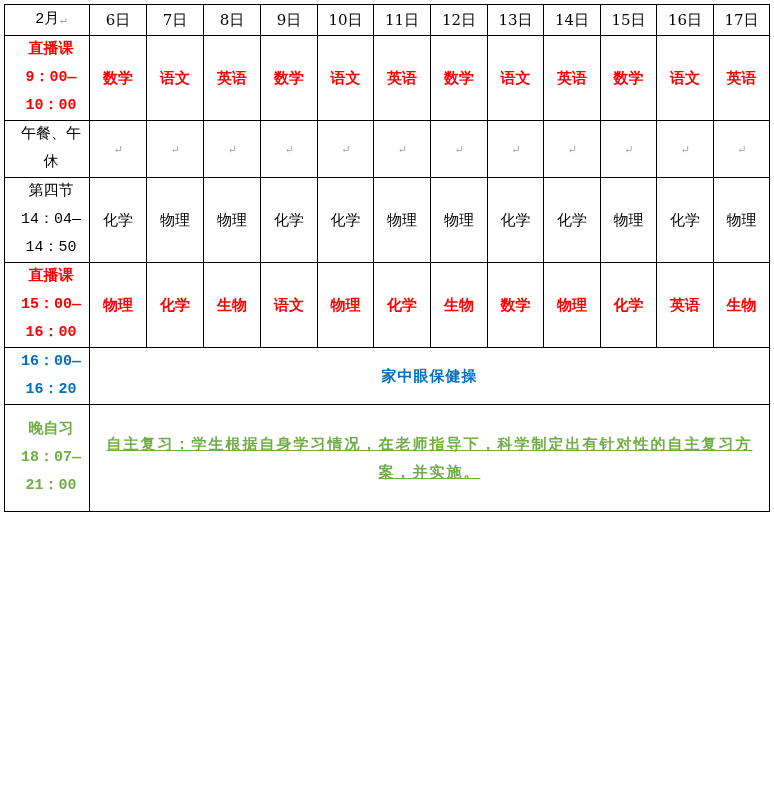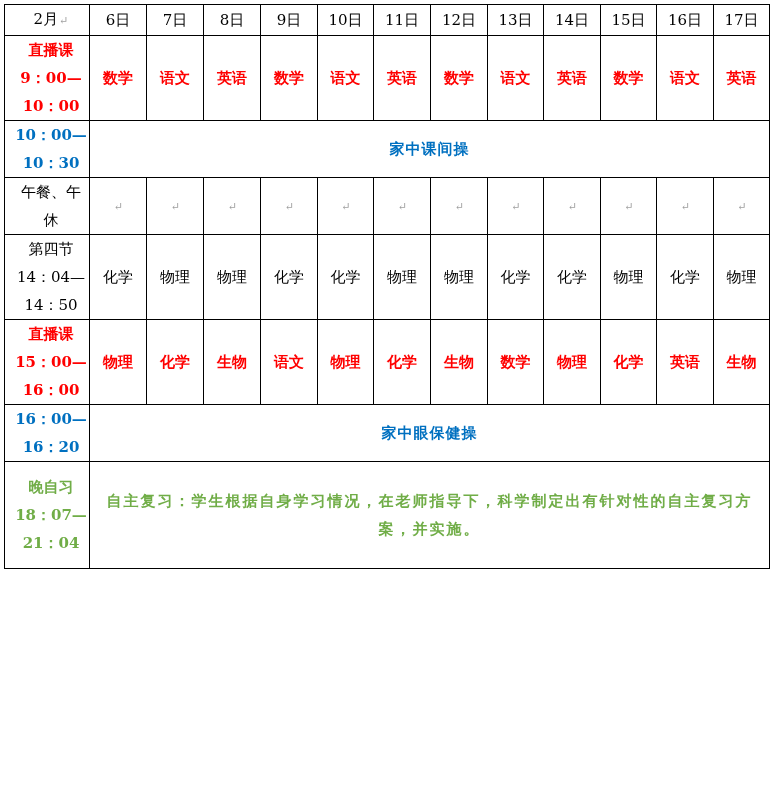--- a/index.html
+++ b/index.html
@@ -14,27 +14,27 @@
     border: 1.5px solid #000;
     padding: 0;
     font-size: 15px;
     color: #000;
     text-align: center;
     vertical-align: middle;
     line-height: 28px;
     overflow: hidden;
     white-space: nowrap;
   }
-  td.label { text-align: center; padding-left: 8px !important; line-height: 28px; white-space: normal; }
+  td.label { text-align: center; padding-left: 8px !important; line-height: 28px; white-space: normal; font-family: Liberation Mono, monospace; }
   .mk { color: #a0a0a0; font-size: 11px; margin-left: 1px; }
   .red { color: #ff0000 !important; font-weight: bold; }
   .blue { color: #0070c0 !important; font-weight: bold; }
   .green { color: #70ad47 !important; font-weight: bold; }
   .band { letter-spacing: 1px; }
-  td.note { white-space: normal !important; line-height: 28px; padding: 12px 8px !important; letter-spacing: 2px; }
+  td.note { white-space: normal !important; line-height: 28px; padding: 12px 8px !important; letter-spacing: 2px; text-decoration: underline; }
   tr.h-head td { height: 30px; }
   tr.h-tall td { height: 82px; }
   tr.h-mid td { height: 55px; }
 </style>
 </head>
 <body>
 
 <table class="sched">
   <colgroup>
     <col style="width:85px">
@@ -83,27 +83,20 @@
     <td class="red">语文</td>
     <td class="red">英语</td>
     <td class="red">数学</td>
     <td class="red">语文</td>
     <td class="red">英语</td>
     <td class="red">数学</td>
     <td class="red">语文</td>
     <td class="red">英语</td>
   </tr>
 
-  <tr class="h-mid">
-    <td class="label blue">
-      <div>10：00—</div>
-          <div>10：30</div>
-    </td>
-    <td colspan="12" class="blue band">家中课间操</td>
-  </tr>
 
 
   <tr class="h-mid">
     <td class="label">
       <div>午餐、午</div>
           <div>休</div>
     </td>
     <td><span class="mk">↵</span></td>
     <td><span class="mk">↵</span></td>
     <td><span class="mk">↵</span></td>
@@ -164,18 +157,18 @@
           <div>16：20</div>
     </td>
     <td colspan="12" class="blue band">家中眼保健操</td>
   </tr>
 
 
   <tr class="h-tall">
     <td class="label green">
       <div>晚自习</div>
           <div>18：07—</div>
-          <div>21：04</div>
+          <div>21：00</div>
     </td>
     <td colspan="12" class="green note">自主复习：学生根据自身学习情况，在老师指导下，科学制定出有针对性的自主复习方案，并实施。</td>
   </tr>
 </tbody>
   </table>
 
 </body></html>

